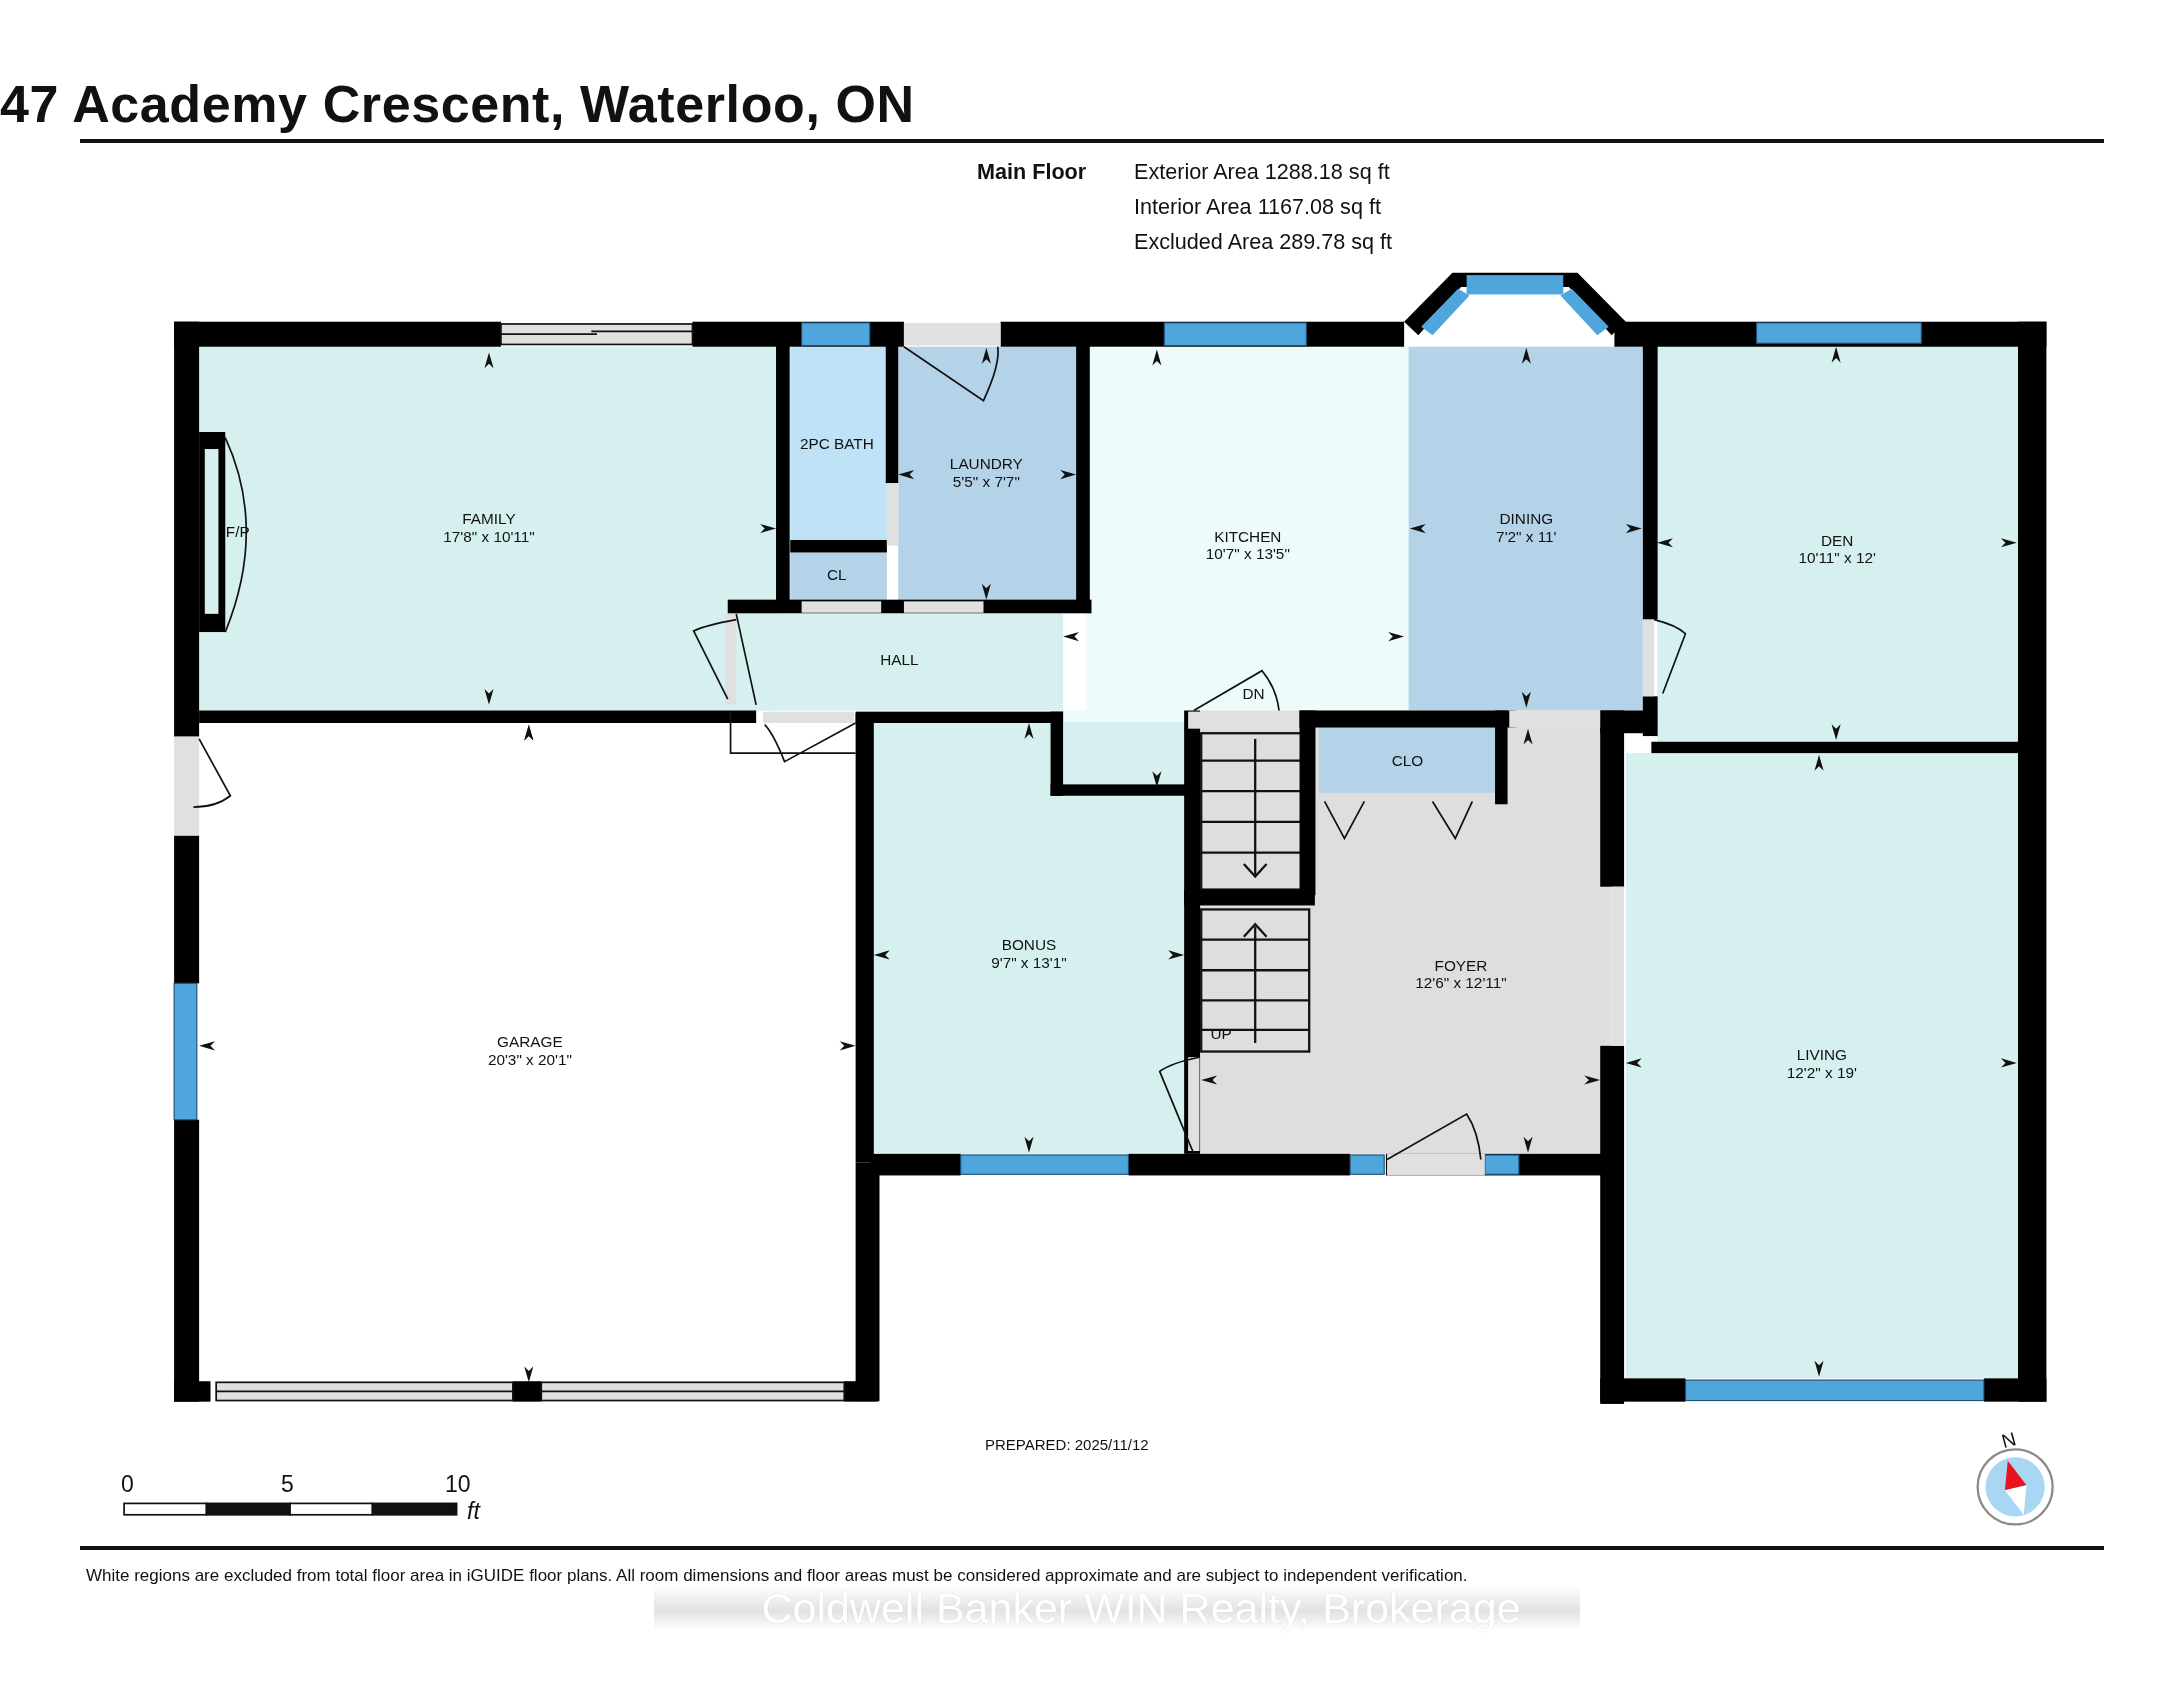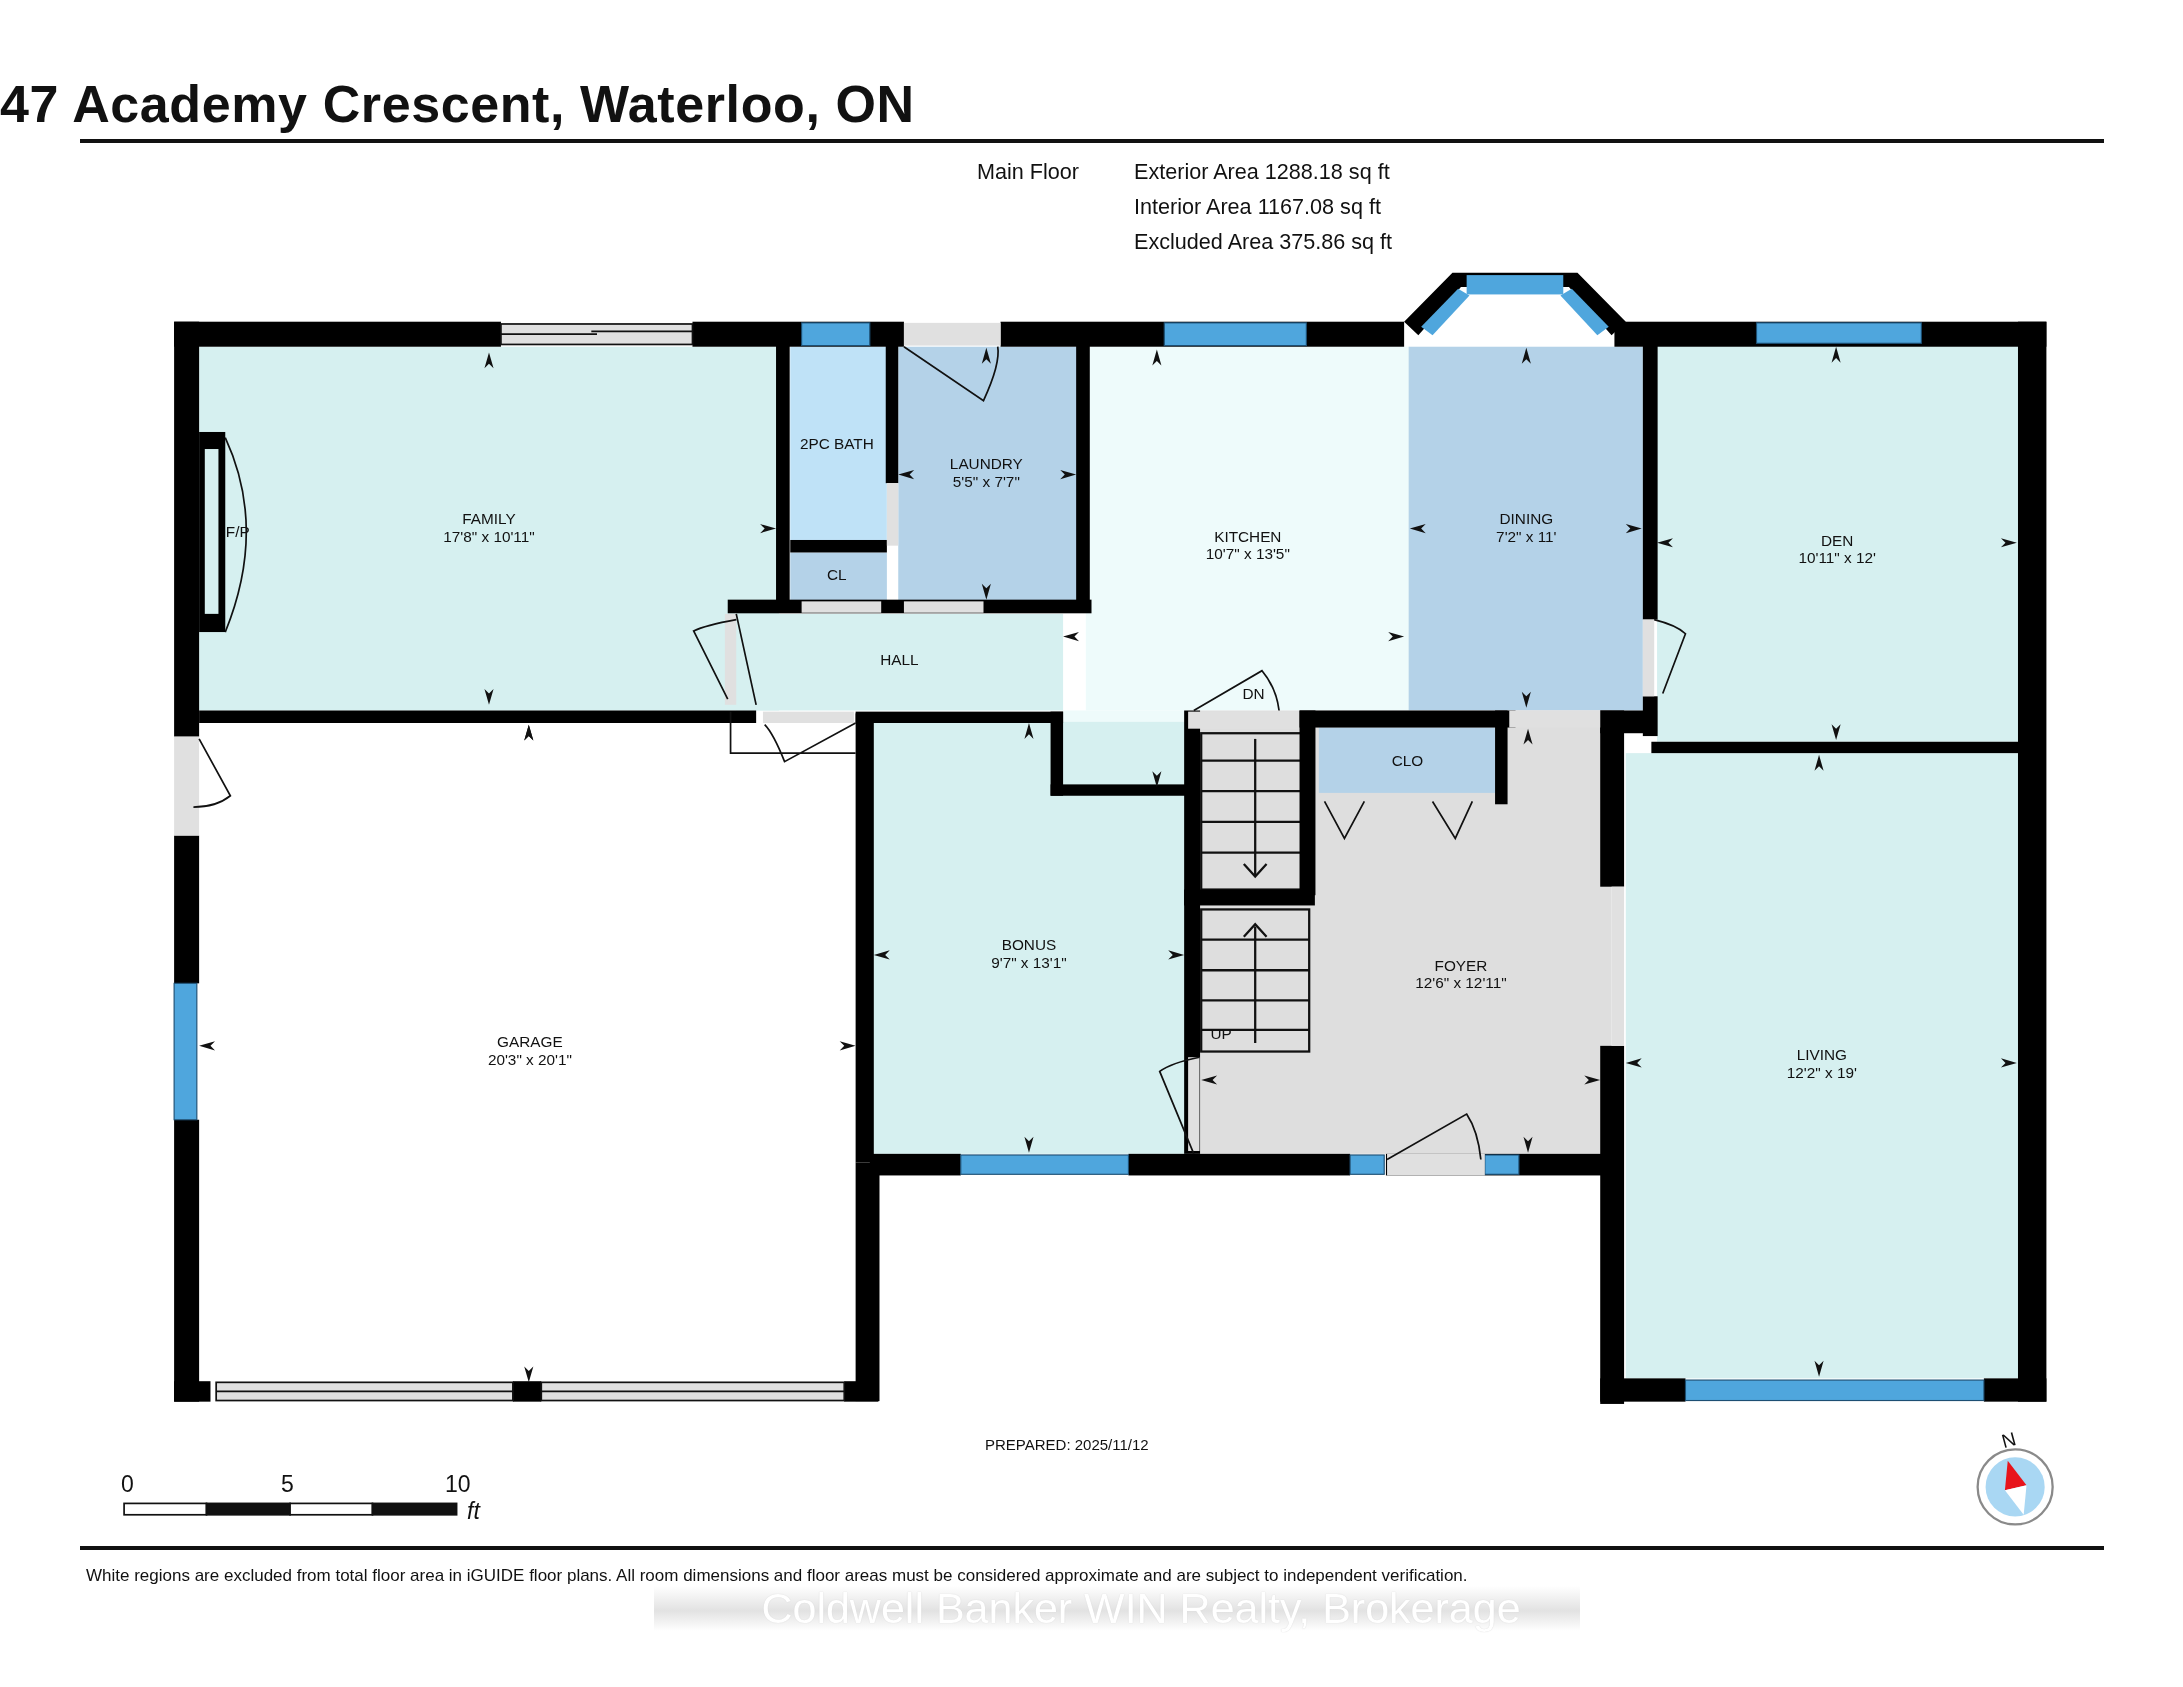--- a/index.html
+++ b/index.html
@@ -1,21 +1,21 @@
 <!DOCTYPE html>
 <html style="font-size:9px"><head>
 <meta charset="utf-8">
 <style>
   html, body { margin: 0; padding: 0; background: #ffffff; }
   body { width: 2183px; height: 1687px; position: relative; overflow: hidden; font-family: "Liberation Sans", sans-serif; color: #111; }
   .abs { position: absolute; }
   #title { left: 0; width: 1737px; top: 74px; font-size: 52px; font-weight: bold; letter-spacing: 0.6px; }
   .rule { position: absolute; left: 80px; width: 2024px; height: 4px; background: #111; }
   #areas { left: 977px; top: 154px; font-size: 21.6px; line-height: 35px; }
-  #areas .floor { position: absolute; left: 0; top: 0; font-weight: normal; white-space: nowrap; }
+  #areas .floor { position: absolute; left: 0; top: 0; font-weight: bold; white-space: nowrap; }
   #areas .lines { position: absolute; left: 157px; top: 0; white-space: nowrap; }
   svg#plan { position: absolute; left: 0; top: 0; width: 2183px; height: 1687px; }
   .room-label { font-family: "Liberation Sans", sans-serif; font-size: 27px; fill: #111; text-anchor: middle; }
   #prepared { left: 985px; top: 1436px; font-size: 15px; white-space: nowrap; }
   #disclaimer { left: 86px; top: 1566px; font-size: 17px; white-space: nowrap; }
   #watermark { left: 654px; top: 1586px; width: 878px; height: 45px; font-size: 43px; color: #ffffff; text-align: center; line-height: 45px;
                background: linear-gradient(#ffffff, #e2e2e2 55%, #ffffff); text-shadow: 0 0 1.1px #cfcfcf; white-space: nowrap; padding-left: 48px; }
   .scale-num { position: absolute; top: 1471px; font-size: 23px; }
   #scale-unit { position: absolute; left: 467px; top: 1498px; font-size: 23px; font-style: italic; }
 </style>
@@ -23,21 +23,21 @@
 <body>
 
 <div id="title" class="abs">47 Academy Crescent, Waterloo, ON</div>
 <div class="rule" style="top:139px;"></div>
 
 <div id="areas" class="abs">
   <div class="floor">Main Floor</div>
   <div class="lines">
     <div>Exterior Area 1288.18 sq ft</div>
     <div>Interior Area 1167.08 sq ft</div>
-    <div>Excluded Area 375.86 sq ft</div>
+    <div>Excluded Area 289.78 sq ft</div>
   </div>
 </div>
 
 <svg id="plan" viewBox="0 0 3840 2968" xmlns="http://www.w3.org/2000/svg">
   <defs>
     <marker id="arr" viewBox="0 0 10 10" refX="5" refY="5" markerWidth="6" markerHeight="6" orient="auto"></marker>
   </defs>
 
   <rect x="350" y="610" width="1020" height="640" fill="#d6f0f0"></rect>
   <rect x="1390" y="610" width="170" height="340" fill="#bfe2f7"></rect>

